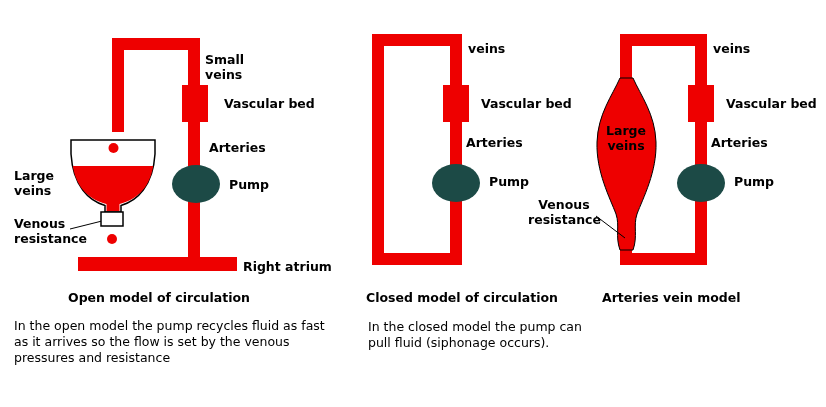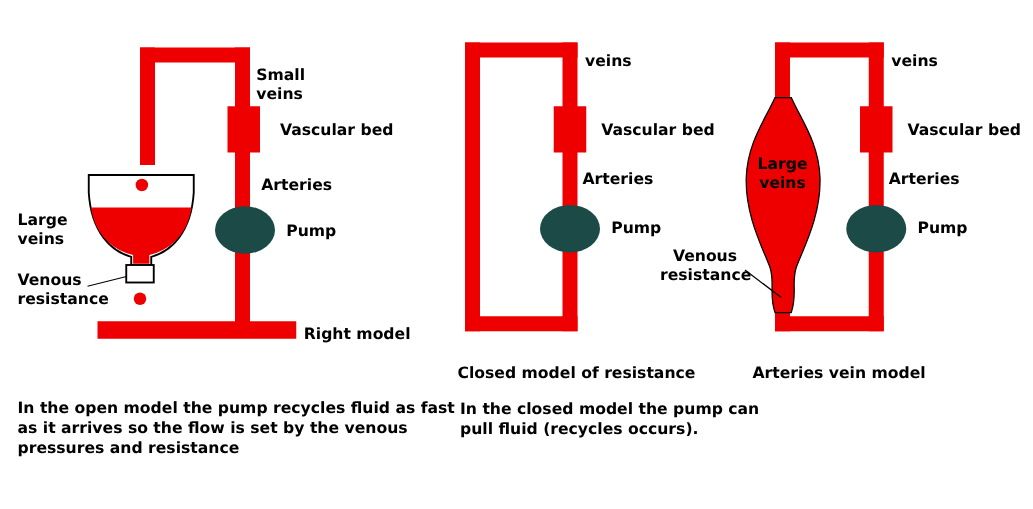--- a/index.html
+++ b/index.html
@@ -30,21 +30,21 @@
     font-size:12.5px;font-weight:bold;line-height:15px;
     white-space:pre-line;
   }
   .lbl.center{text-align:center;}
   .title{
     position:absolute;
     font-size:12.5px;font-weight:bold;line-height:15px;white-space:nowrap;
   }
   .cap{
     position:absolute;
-    font-size:12.5px;font-weight:bold;line-height:16px;
+    font-size:12.5px;font-weight:normal;line-height:16px;
     white-space:pre-line;
   }
 </style>
 </head>
 <body>
 
 <div id="figure">
 
   <div class="pipe" style="left:112px;top:38px;width:88px;height:12px"></div>
   <div class="pipe" style="left:112px;top:38px;width:12px;height:94px"></div>
@@ -82,32 +82,33 @@
 
   <div class="lbl" style="left:205px;top:52px">Small
 veins</div>
   <div class="lbl" style="left:224px;top:96px">Vascular bed</div>
   <div class="lbl" style="left:209px;top:140px">Arteries</div>
   <div class="lbl" style="left:229px;top:177px">Pump</div>
   <div class="lbl" style="left:14px;top:168px">Large
 veins</div>
   <div class="lbl" style="left:14px;top:216px">Venous
 resistance</div>
-  <div class="lbl" style="left:243px;top:259px">Right model</div>
+  <div class="lbl" style="left:243px;top:259px">Right atrium</div>
+  <div class="title" style="left:68px;top:290px">Open model of circulation</div>
   <div class="cap" style="left:14px;top:318px;width:350px">In the open model the pump recycles fluid as fast
 as it arrives so the flow is set by the venous
 pressures and resistance</div>
 
   <div class="lbl" style="left:468px;top:41px">veins</div>
   <div class="lbl" style="left:481px;top:96px">Vascular bed</div>
   <div class="lbl" style="left:466px;top:135px">Arteries</div>
   <div class="lbl" style="left:489px;top:174px">Pump</div>
-  <div class="title" style="left:366px;top:290px">Closed model of resistance</div>
+  <div class="title" style="left:366px;top:290px">Closed model of circulation</div>
   <div class="cap" style="left:368px;top:319px;width:240px">In the closed model the pump can
-pull fluid (recycles occurs).</div>
+pull fluid (siphonage occurs).</div>
 
   <div class="lbl" style="left:713px;top:41px">veins</div>
   <div class="lbl" style="left:726px;top:96px">Vascular bed</div>
   <div class="lbl" style="left:711px;top:135px">Arteries</div>
   <div class="lbl" style="left:734px;top:174px">Pump</div>
   <div class="lbl center" style="left:600px;top:123px;width:52px">Large
 veins</div>
   <div class="lbl center" style="left:528px;top:197px;width:72px">Venous
 resistance</div>
   <div class="title" style="left:602px;top:290px">Arteries vein model</div>

